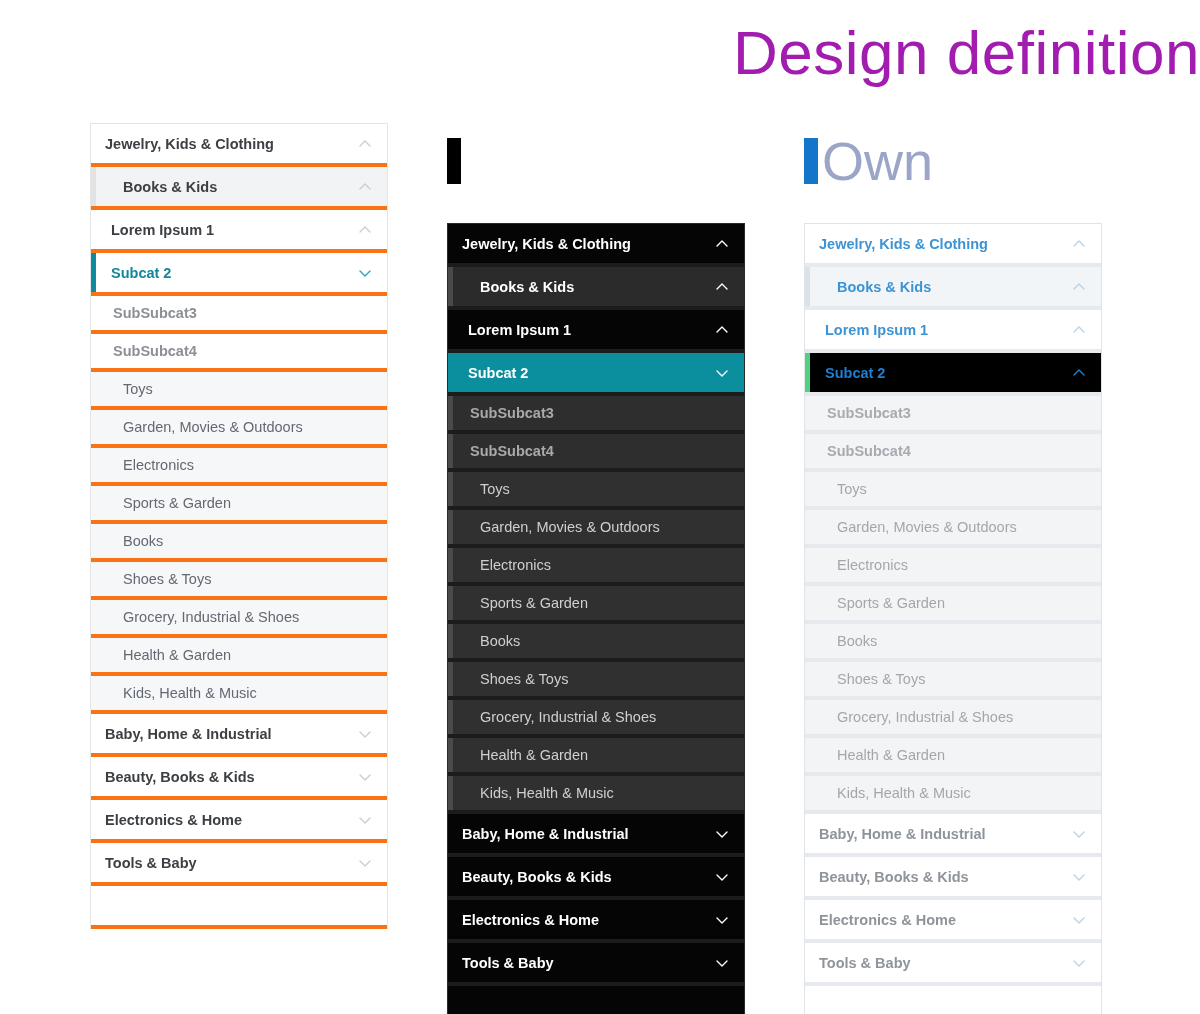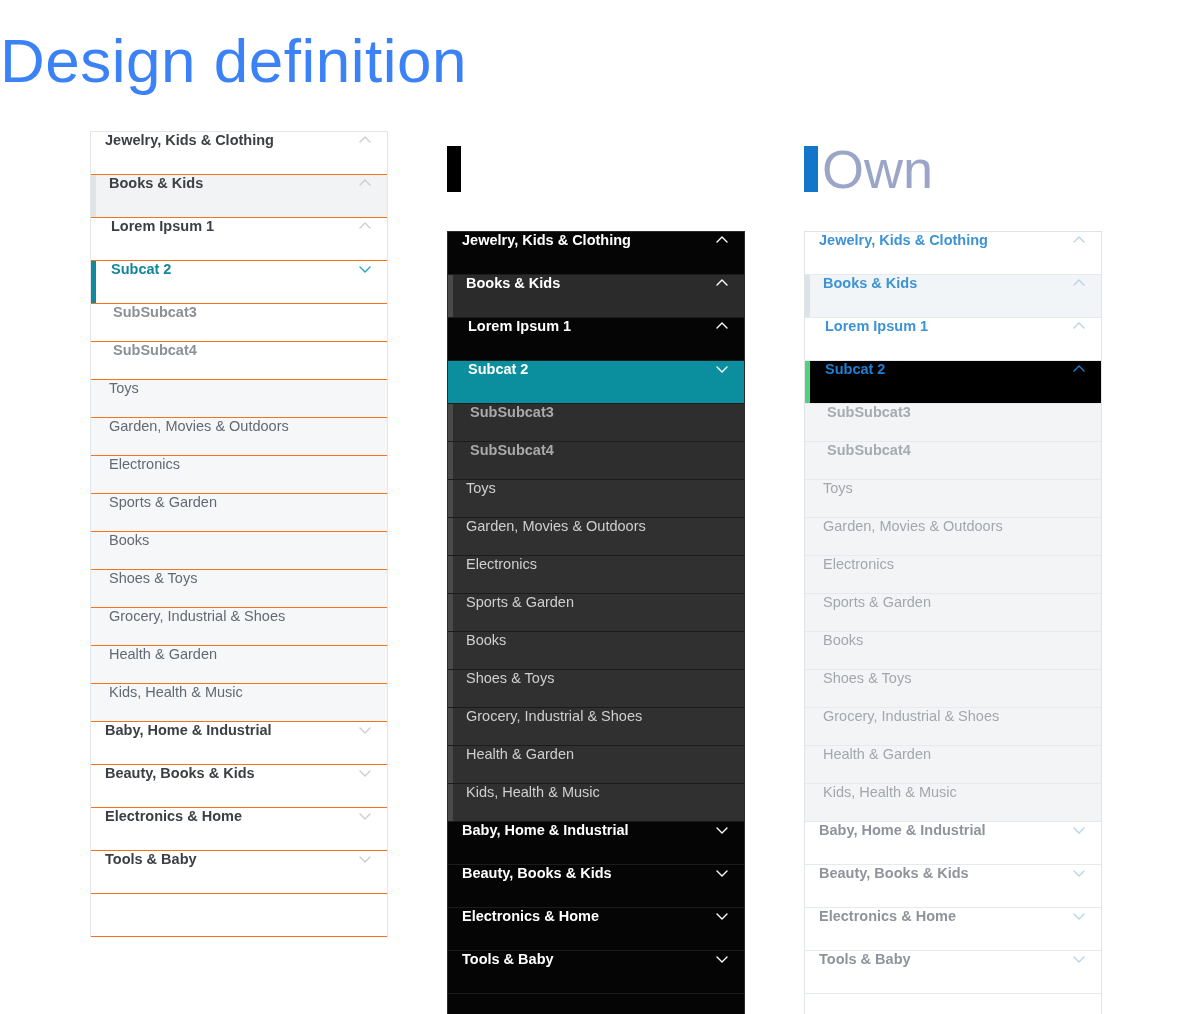--- a/index.html
+++ b/index.html
@@ -6,26 +6,26 @@
 
   html, body {
     width: 1200px;
     height: 1014px;
     background: #ffffff;
     font-family: "Liberation Sans", sans-serif;
     overflow: hidden;
   }
 
   .page-title {
-    text-align: left;
+    text-align: right;
     font-size: 62px;
     font-weight: 300;
-    color: #3b82f6;
+    color: #a21caf;
     letter-spacing: 0.5px;
-    padding-top: 28px;
+    padding-top: 20px;
     line-height: 1.05;
   }
 
   .columns {
     display: flex;
     margin-top: 38px;
     padding-left: 90px;
     gap: 57px;
   }
 
@@ -53,25 +53,25 @@
   
   .menu {
     width: 298px;
     border: 1px solid #e3e6e8;
     border-bottom: none;
     overflow: hidden;
   }
 
   .row {
     display: flex;
-    align-items: flex-start;
+    align-items: center;
     position: relative;
     height: 38px;
     padding-right: 14px;
-    border-bottom: 1px solid #f97316;
+    border-bottom: 4px solid #f97316;
   }
   .row.tall { height: 43px; }
   .row-label {
     flex: 1 1 auto;
     font-size: 14.5px;
     white-space: nowrap;
     overflow: hidden;
     text-overflow: ellipsis;
   }
   .row.bold .row-label { font-weight: bold; }
@@ -79,21 +79,21 @@
     flex: none;
     width: 16px;
     height: 16px;
     margin-left: 8px;
     display: block;
   }
   .chev svg { display: block; width: 16px; height: 16px; }
 
   
   .lv0 { padding-left: 14px; }
-  .lv1 { padding-left: 18px; }
+  .lv1 { padding-left: 32px; }
   .lv2 { padding-left: 20px; }
   .lv3 { padding-left: 22px; font-weight: bold; }
 
   
   .strip {
     position: absolute;
     left: 0; top: 0; bottom: 0;
     width: 5px;
   }
 

